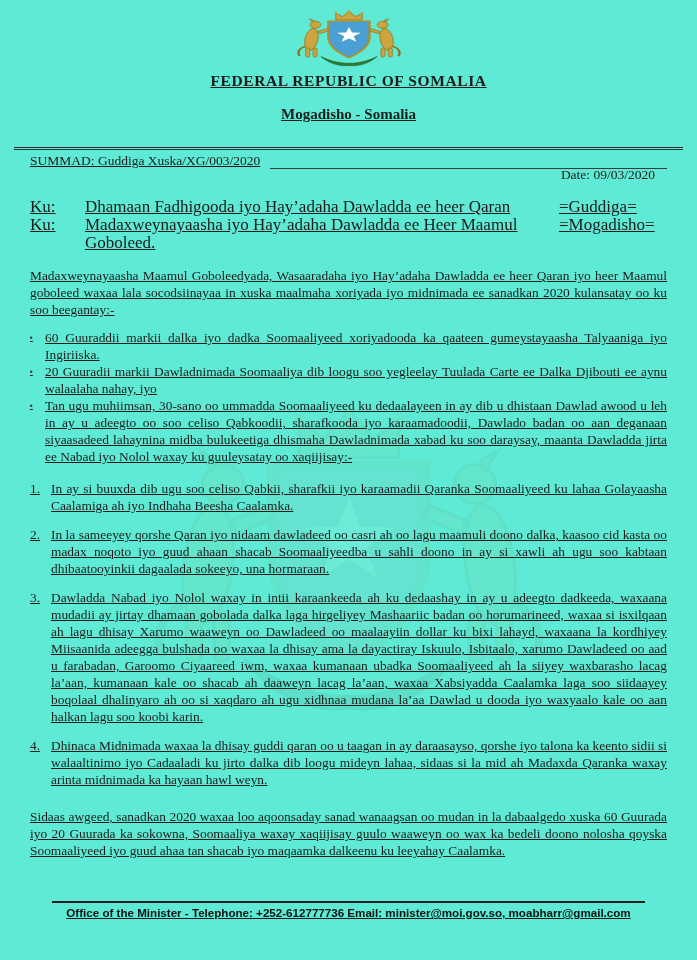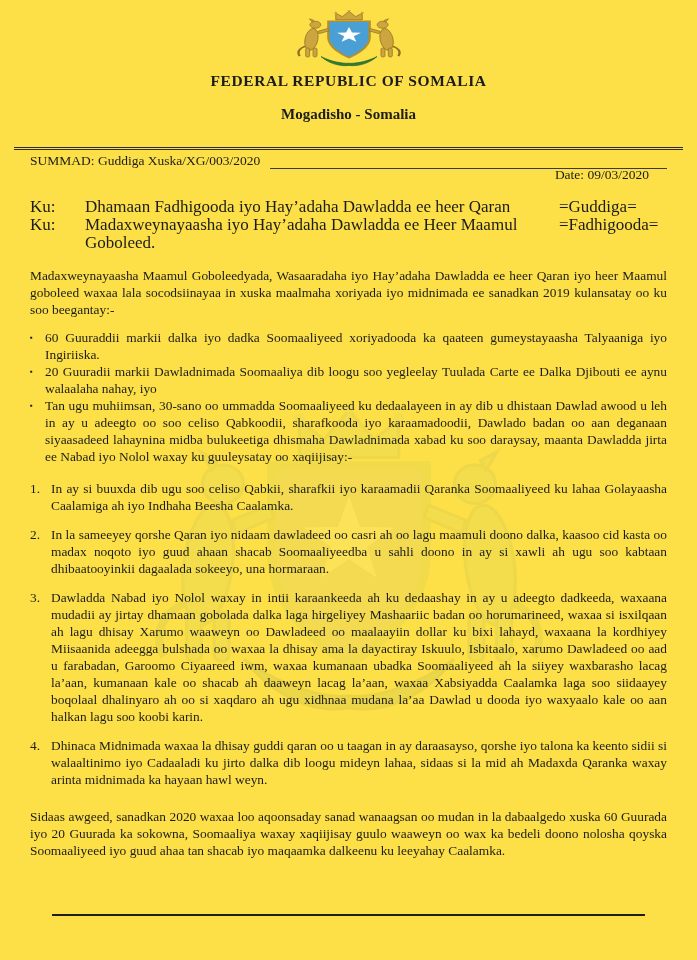--- a/index.html
+++ b/index.html
@@ -1,42 +1,42 @@
 <!DOCTYPE html>
 <html><head>
 <meta charset="utf-8">
 <style>
   html,body{margin:0;padding:0;background:#e8e8e6;}
   .page{
     width:697px;height:960px;box-sizing:border-box;
-    margin:0 auto;background:#fde047;position:relative;
+    margin:0 auto;background:#5eead4;position:relative;
     padding:8px 30px 0 30px;
     display:flex;flex-direction:column;
     font-family:"Liberation Serif","DejaVu Serif",serif;
-    color:#1c1c1c;overflow:hidden;
+    color:#1c1c1c;overflow:hidden;text-decoration:underline;
   }
   .watermark{
     position:absolute;left:50%;top:392px;transform:translateX(-50%);
     opacity:0.09;filter:grayscale(0.2) sepia(0.6) hue-rotate(55deg);
     z-index:0;pointer-events:none;
   }
   .content{position:relative;z-index:1;display:flex;flex-direction:column;}
   header{text-align:center;}
   .emblem{display:block;margin:0 auto;}
   .country{font-size:15.5px;font-weight:bold;letter-spacing:0.6px;margin-top:4px;}
   .committee{font-size:15.5px;font-weight:bold;margin-top:2px;}
   .city{font-size:15px;font-weight:bold;margin-top:16px;}
   .ref-section{
     border-top:3px double #2b2b2b;margin:24px -16px 0 -16px;
     padding:3px 16px 16px 16px;position:relative;
   }
   .ref-row{display:flex;align-items:flex-end;}
   .summad{font-size:13.5px;white-space:nowrap;}
   .ref-line{flex:1;margin-left:10px;height:11px;border-bottom:1px solid #3a3a3a;}
-  .date{position:absolute;right:34px;top:17px;font-size:13.5px;}
+  .date{position:absolute;right:28px;top:17px;font-size:13.5px;}
   .recipients{margin-top:13px;}
   .recip-row{display:flex;font-size:17px;line-height:18px;}
   .lab{width:55px;flex:none;}
   .rtext{flex:1;}
   .station{width:108px;flex:none;}
   .subject-row{display:flex;font-size:13.5px;line-height:18px;margin-top:19px;}
   .para{font-size:13.4px;line-height:17px;text-align:justify;margin:0;}
   .intro{margin-top:15px;}
   .bullets{margin-top:11px;}
   .bullet-row{display:flex;font-size:13.4px;line-height:17px;}
@@ -117,26 +117,26 @@
 
     <div class="recipients">
       <div class="recip-row">
         <span class="lab">Ku:</span>
         <span class="rtext">Dhamaan Fadhigooda iyo Hay’adaha Dawladda ee heer Qaran</span>
         <span class="station">=Guddiga=</span>
       </div>
       <div class="recip-row">
         <span class="lab">Ku:</span>
         <span class="rtext">Madaxweynayaasha iyo Hay’adaha Dawladda ee Heer Maamul Goboleed.</span>
-        <span class="station">=Fadhigooda=</span>
+        <span class="station">=Mogadisho=</span>
       </div>
     </div>
 
 
-    <p class="para intro">Madaxweynayaasha Maamul Goboleedyada, Wasaaradaha iyo Hay’adaha Dawladda ee heer Qaran iyo heer Maamul goboleed waxaa lala socodsiinayaa in xuska maalmaha xoriyada iyo midnimada ee sanadkan 2019 kulansatay oo ku soo beegantay:-</p>
+    <p class="para intro">Madaxweynayaasha Maamul Goboleedyada, Wasaaradaha iyo Hay’adaha Dawladda ee heer Qaran iyo heer Maamul goboleed waxaa lala socodsiinayaa in xuska maalmaha xoriyada iyo midnimada ee sanadkan 2020 kulansatay oo ku soo beegantay:-</p>
 
     <div class="bullets">
       <div class="bullet-row">
         <span class="blt">▪</span>
         <span class="btext">60 Guuraddii markii dalka iyo dadka Soomaaliyeed xoriyadooda ka qaateen gumeystayaasha Talyaaniga iyo Ingiriiska.</span>
       </div>
       <div class="bullet-row">
         <span class="blt">▪</span>
         <span class="btext">20 Guuradii markii Dawladnimada Soomaaliya dib loogu soo yegleelay Tuulada Carte ee Dalka Djibouti ee aynu walaalaha nahay, iyo</span>
       </div>
@@ -164,15 +164,16 @@
         <span class="ntext">Dhinaca Midnimada waxaa la dhisay guddi qaran oo u taagan in ay daraasayso, qorshe iyo talona ka keento sidii si walaaltinimo iyo Cadaaladi ku jirto dalka dib loogu mideyn lahaa, sidaas si la mid ah Madaxda Qaranka waxay arinta midnimada ka hayaan hawl weyn.</span>
       </div>
     </div>
 
     <p class="para closing">Sidaas awgeed, sanadkan 2020 waxaa loo aqoonsaday sanad wanaagsan oo mudan in la dabaalgedo xuska 60 Guurada iyo 20 Guurada ka sokowna, Soomaaliya waxay xaqiijisay guulo waaweyn oo wax ka bedeli doono nolosha qoyska Soomaaliyeed iyo guud ahaa tan shacab iyo maqaamka dalkeenu ku leeyahay Caalamka.</p>
 
   </div>
 
   <footer>
     <div class="footer-rule"></div>
+    <div class="footer-text">Office of the Minister - Telephone: +252-612777736  Email: minister@moi.gov.so, moabharr@gmail.com</div>
   </footer>
 
 </div>
 
 </body></html>

